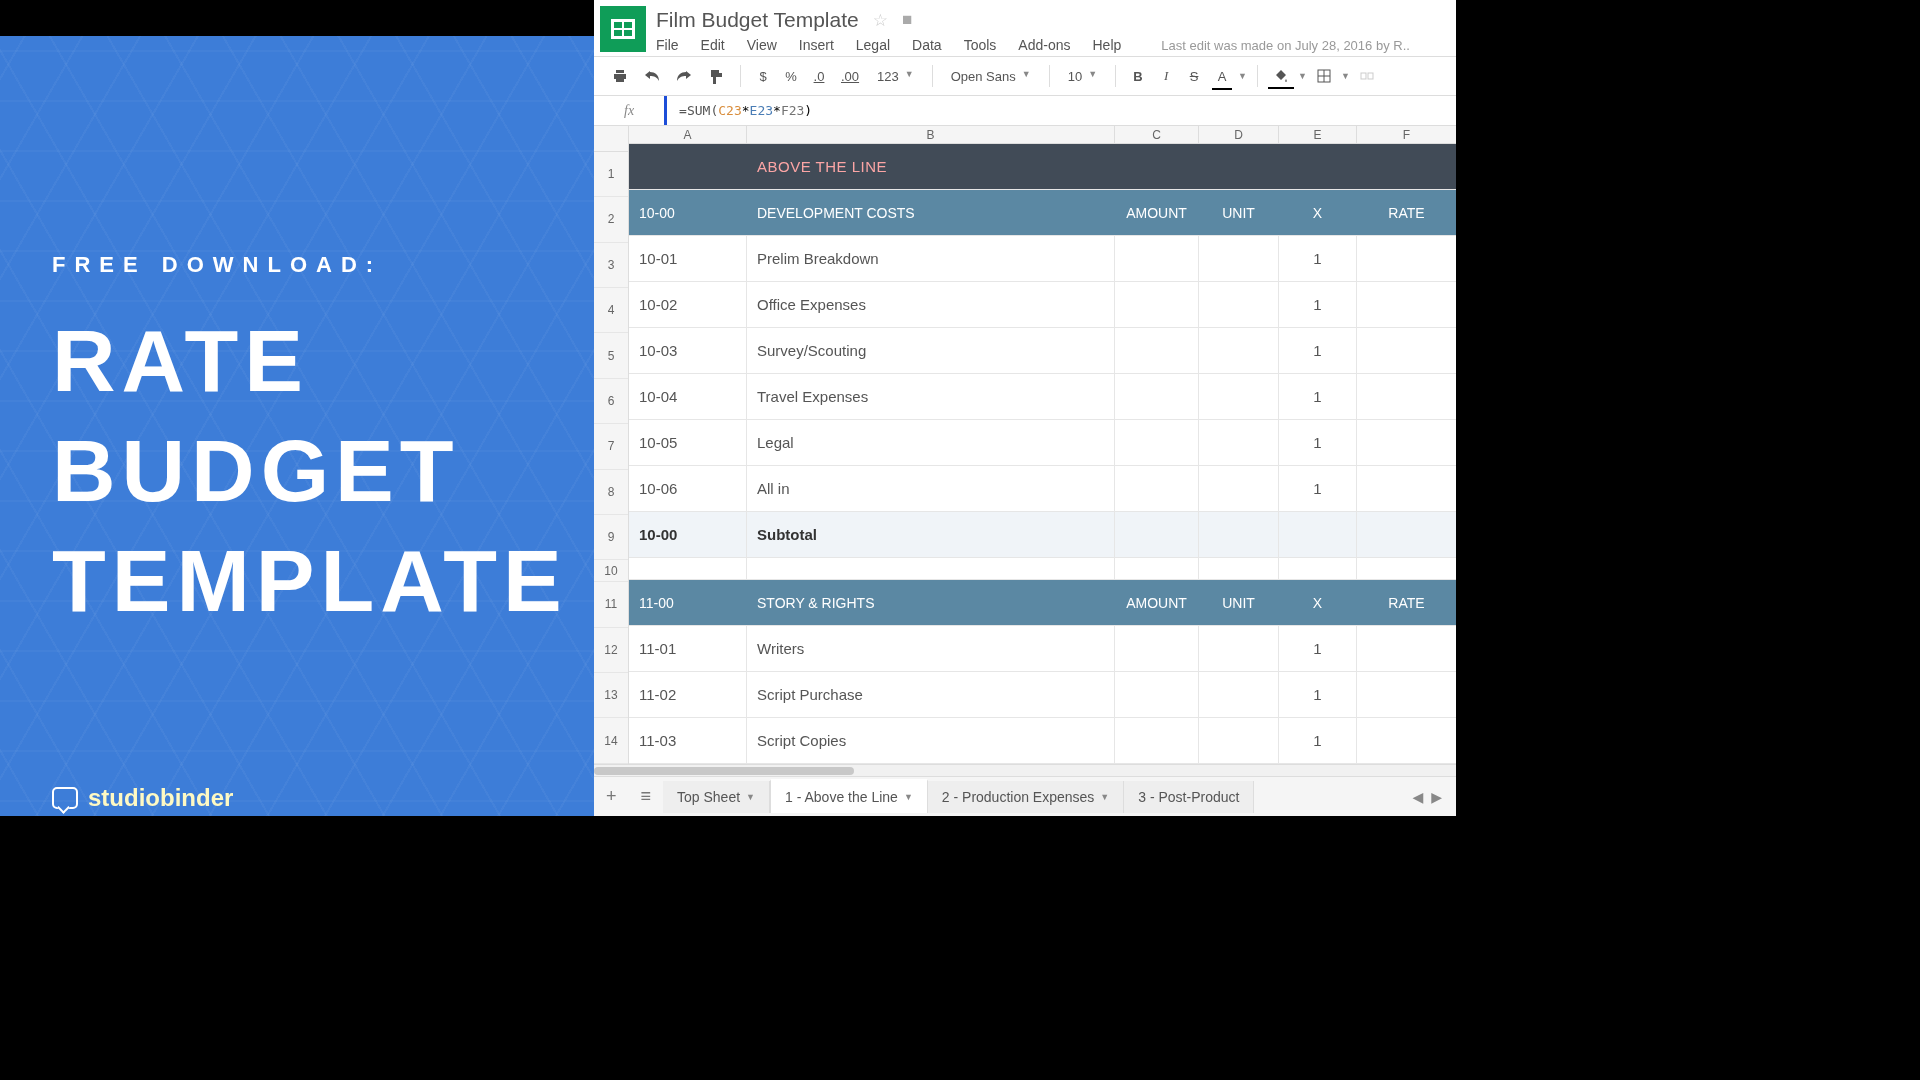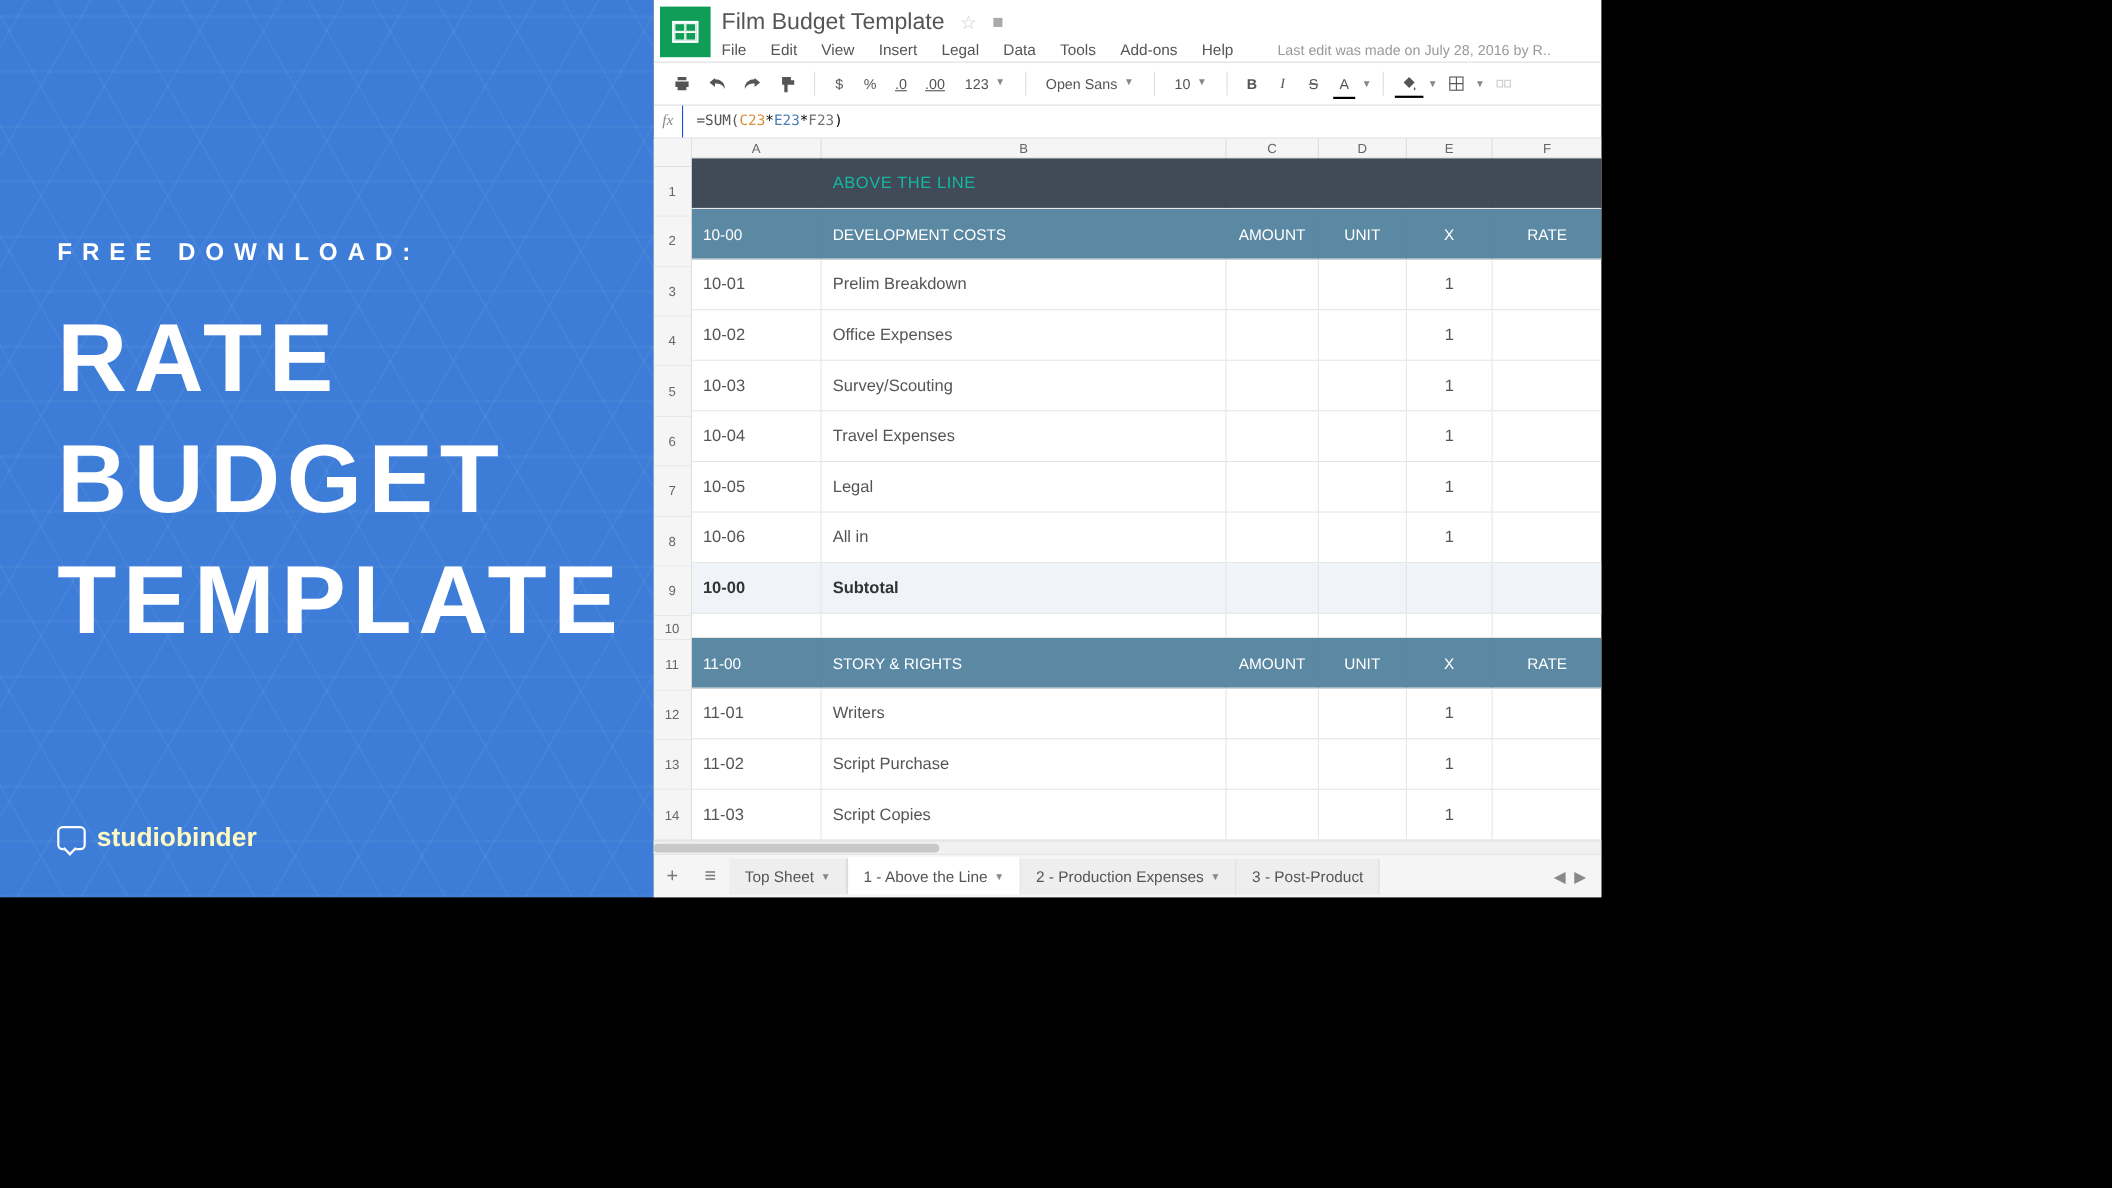--- a/index.html
+++ b/index.html
@@ -1,17 +1,17 @@
 <!DOCTYPE html>
 <html><head>
 <meta charset="utf-8">
 <style>
 * { margin: 0; padding: 0; box-sizing: border-box; }
 body { font-family: Arial, sans-serif; width: 1456px; height: 816px; overflow: hidden; display: flex; background: #000; }
-.left-panel { width: 594px; height: 100%; background: #3d7dd8; position: relative; display: flex; flex-direction: column; justify-content: center; padding-left: 52px; }
+.left-panel { width: 594px; height: 100%; background: #3d7dd8; position: relative; display: flex; flex-direction: column; justify-content: center; padding-left: 52px; margin-top: 36px; }
 .left-panel::before { content: ''; position: absolute; inset: 0; background-image:
   repeating-linear-gradient(60deg, rgba(255,255,255,0.04) 0 2px, transparent 2px 50px),
   repeating-linear-gradient(-60deg, rgba(255,255,255,0.04) 0 2px, transparent 2px 50px),
   repeating-linear-gradient(0deg, rgba(255,255,255,0.03) 0 2px, transparent 2px 50px);
   pointer-events: none; }
 .subtitle { color: #fff; font-size: 22px; font-weight: 700; letter-spacing: 9px; margin-bottom: 28px; font-family: 'Arial Black', Arial, sans-serif; position: relative; }
 .title-line { color: #fff; font-size: 88px; font-weight: 900; line-height: 1.25; letter-spacing: 6px; font-family: 'Arial Black', Arial, sans-serif; position: relative; }
 .brand { position: absolute; bottom: 40px; left: 52px; color: #fef9c3; font-size: 24px; display: flex; align-items: center; gap: 10px; font-weight: 700; }
 .brand-icon { width: 26px; height: 22px; border: 2px solid #fff; border-radius: 5px; position: relative; }
 .brand-icon::after { content: ''; position: absolute; bottom: -5px; left: 5px; width: 7px; height: 7px; background: #3d7dd8; border-left: 2px solid #fff; border-bottom: 2px solid #fff; transform: rotate(-45deg); }
@@ -29,38 +29,38 @@
 .toolbar { display: flex; align-items: center; border-top: 1px solid #ddd; border-bottom: 1px solid #ddd; height: 40px; padding: 0 12px; gap: 4px; color: #555; font-size: 13px; }
 .tb-btn { padding: 4px 6px; display: flex; align-items: center; justify-content: center; min-width: 24px; }
 .tb-sep { width: 1px; height: 22px; background: #ddd; margin: 0 6px; }
 .tb-dropdown { display: flex; align-items: flex-start; gap: 6px; padding: 0 8px; }
 .caret { font-size: 9px; color: #888; }
 .tb-underline-a { position: relative; }
 .tb-underline-a::after { content: ''; position: absolute; bottom: -2px; left: 2px; right: 2px; height: 2px; background: #000; }
 .tb-paint { position: relative; }
 .tb-paint::after { content: ''; position: absolute; bottom: -2px; left: 0; right: 0; height: 2px; background: #000; }
 .formula-bar { display: flex; align-items: center; border-bottom: 1px solid #ddd; height: 30px; font-size: 14px; }
-.fx { font-style: italic; color: #888; padding: 0 8px; border-right: 1px solid #1d4ed8; height: 100%; display: flex; align-items: center; font-family: Georgia, serif; }
+.fx { font-style: italic; color: #888; padding: 0 30px; border-right: 3px solid #1d4ed8; height: 100%; display: flex; align-items: center; font-family: Georgia, serif; }
 .formula-text { padding-left: 12px; font-family: Monaco, monospace; font-size: 13px; }
 .formula-text .fn { color: #555; }
 .formula-text .ref1 { color: #d98d3c; }
 .formula-text .ref2 { color: #4a7db5; }
 .formula-text .ref3 { color: #737373; }
 .sheet-area { flex: 1; display: flex; overflow: hidden; }
 .row-headers { display: flex; flex-direction: column; background: #f5f5f5; border-right: 1px solid #ddd; }
 .corner { height: 26px; border-bottom: 1px solid #ddd; background: #f5f5f5; width: 34px; }
 .row-h { height: 46px; border-bottom: 1px solid #e6e6e6; display: flex; align-items: center; justify-content: center; font-size: 12px; color: #666; width: 34px; background: #f5f5f5; }
 .grid { flex: 1; display: flex; flex-direction: column; }
 .col-headers { display: flex; height: 26px; background: #f5f5f5; border-bottom: 1px solid #ddd; }
 .col-h { border-right: 1px solid #ddd; display: flex; align-items: center; justify-content: center; font-size: 12px; color: #666; }
 .data-rows { flex: 1; }
 .data-row { display: flex; height: 46px; border-bottom: 1px solid #e6e6e6; }
 .cell { border-right: 1px solid #e6e6e6; display: flex; align-items: center; padding: 0 10px; font-size: 15px; color: #555; }
 .row-title { background: #414b57; color: #fff; font-size: 19px; letter-spacing: 0.5px; }
-.row-title .cell { border-right-color: #414b57; color: #14b8a6; }
+.row-title .cell { border-right-color: #414b57; color: #fca5a5; }
 .row-section { background: #5b88a3; color: #fff; }
 .row-section .cell { border-right-color: #5b88a3; color: #fff; font-size: 14px; }
 .row-subtotal { background: #f0f4f8; }
 .row-subtotal .cell { font-weight: 700; color: #333; }
 .row-blank { height: 22px; }
 .row-blank .cell { border-right-color: #e6e6e6; }
 .center { justify-content: center; }
 .hscroll { height: 12px; background: #f1f1f1; border-top: 1px solid #ddd; position: relative; }
 .hscroll-thumb { position: absolute; left: 0; top: 2px; height: 8px; width: 260px; background: #c8c8c8; border-radius: 4px; }
 .tabs-bar { display: flex; align-items: center; height: 40px; border-top: 1px solid #ddd; background: #f5f5f5; font-size: 14px; color: #555; }

